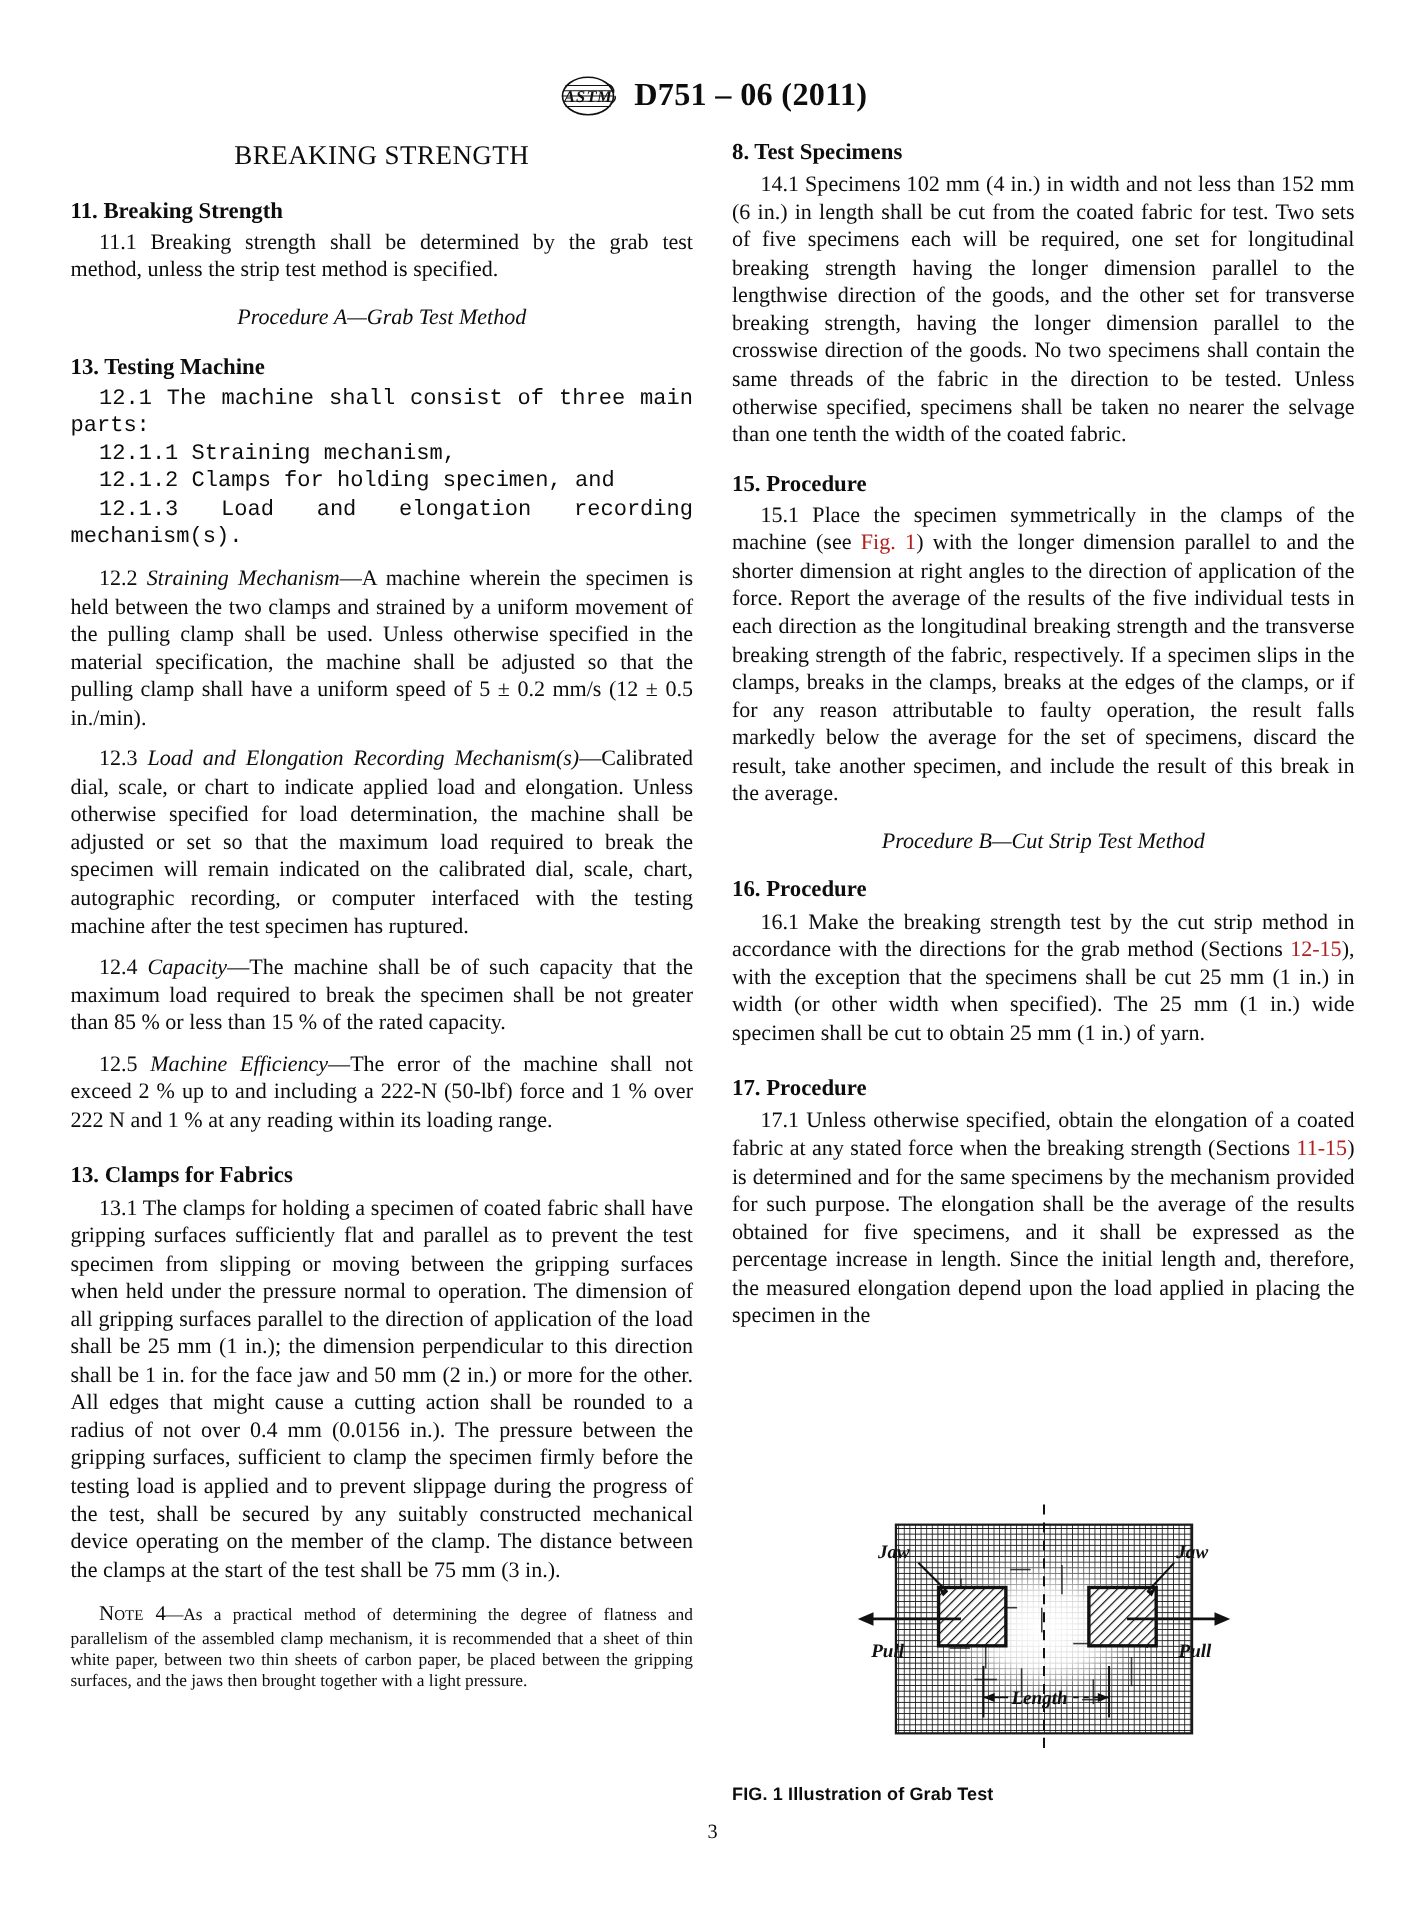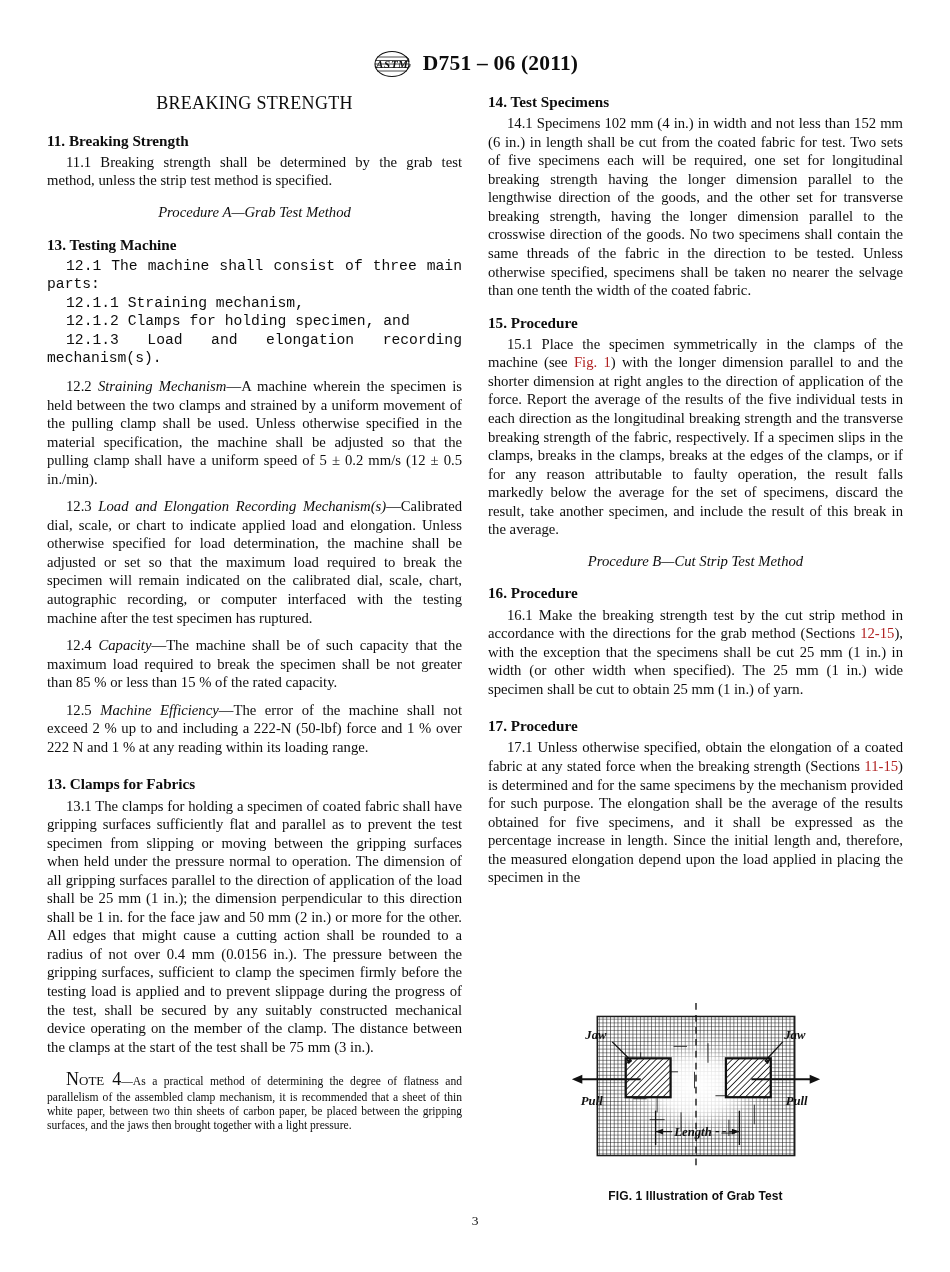--- a/index.html
+++ b/index.html
@@ -99,30 +99,30 @@
   
   .note {
     font-size: 11.6px;
     line-height: 1.21;
     text-align: justify;
     text-indent: 19px;
     margin: 0;
   }
   .smallcaps {
     font-variant: small-caps;
-    font-size: 18px;
+    font-size: 14px;
   }
 
   
   .figure-wrap {
     position: absolute;
     left: 488px;
     top: 1000px;
     width: 415px;
-    text-align: center;
+    text-align: left;
   }
   .figure-box {
     position: relative;
     width: 262px;
     height: 172px;
     margin: 0 auto;
   }
   .fig-caption {
     margin-top: 17px;
     font-family: "Liberation Sans", "DejaVu Sans", sans-serif;
@@ -208,21 +208,21 @@
     <div class="gap-lg"></div>
     <div class="sec-head">13.  Clamps for Fabrics</div>
     <p class="para">13.1  The clamps for holding a specimen of coated fabric shall have gripping surfaces sufficiently flat and parallel as to prevent the test specimen from slipping or moving between the gripping surfaces when held under the pressure normal to operation. The dimension of all gripping surfaces parallel to the direction of application of the load shall be 25 mm (1 in.); the dimension perpendicular to this direction shall be 1 in. for the face jaw and 50 mm (2 in.) or more for the other. All edges that might cause a cutting action shall be rounded to a radius of not over 0.4 mm (0.0156 in.). The pressure between the gripping surfaces, sufficient to clamp the specimen firmly before the testing load is applied and to prevent slippage during the progress of the test, shall be secured by any suitably constructed mechanical device operating on the member of the clamp. The distance between the clamps at the start of the test shall be 75 mm (3 in.).</p>
 
     <div class="gap-md"></div>
     <p class="note"><span class="smallcaps">Note 4</span><span>—As a practical method of determining the degree of flatness and parallelism of the assembled clamp mechanism, it is recommended that a sheet of thin white paper, between two thin sheets of carbon paper, be placed between the gripping surfaces, and the jaws then brought together with a light pressure.</span></p>
   </div>
 
   <div class="col col-right">
 
-    <div class="sec-head">14.  Test Specimens</div>
+    <div class="sec-head">8.  Test Specimens</div>
     <p class="para">14.1  Specimens 102 mm (4 in.) in width and not less than 152 mm (6 in.) in length shall be cut from the coated fabric for test. Two sets of five specimens each will be required, one set for longitudinal breaking strength having the longer dimension parallel to the lengthwise direction of the goods, and the other set for transverse breaking strength, having the longer dimension parallel to the crosswise direction of the goods. No two specimens shall contain the same threads of the fabric in the direction to be tested. Unless otherwise specified, specimens shall be taken no nearer the selvage than one tenth the width of the coated fabric.</p>
 
     <div class="gap-md"></div>
     <div class="sec-head">15.  Procedure</div>
     <p class="para"><span>15.1  Place the specimen symmetrically in the clamps of the machine (see </span><span class="xref">Fig. 1</span><span>) with the longer dimension parallel to and the shorter dimension at right angles to the direction of application of the force. Report the average of the results of the five individual tests in each direction as the longitudinal breaking strength and the transverse breaking strength of the fabric, respectively. If a specimen slips in the clamps, breaks in the clamps, breaks at the edges of the clamps, or if for any reason attributable to faulty operation, the result falls markedly below the average for the set of specimens, discard the result, take another specimen, and include the result of this break in the average.</span></p>
 
     <div class="gap-md"></div>
     <p class="procline">Procedure B—Cut Strip Test Method</p>
     <div class="gap-md"></div>
 

